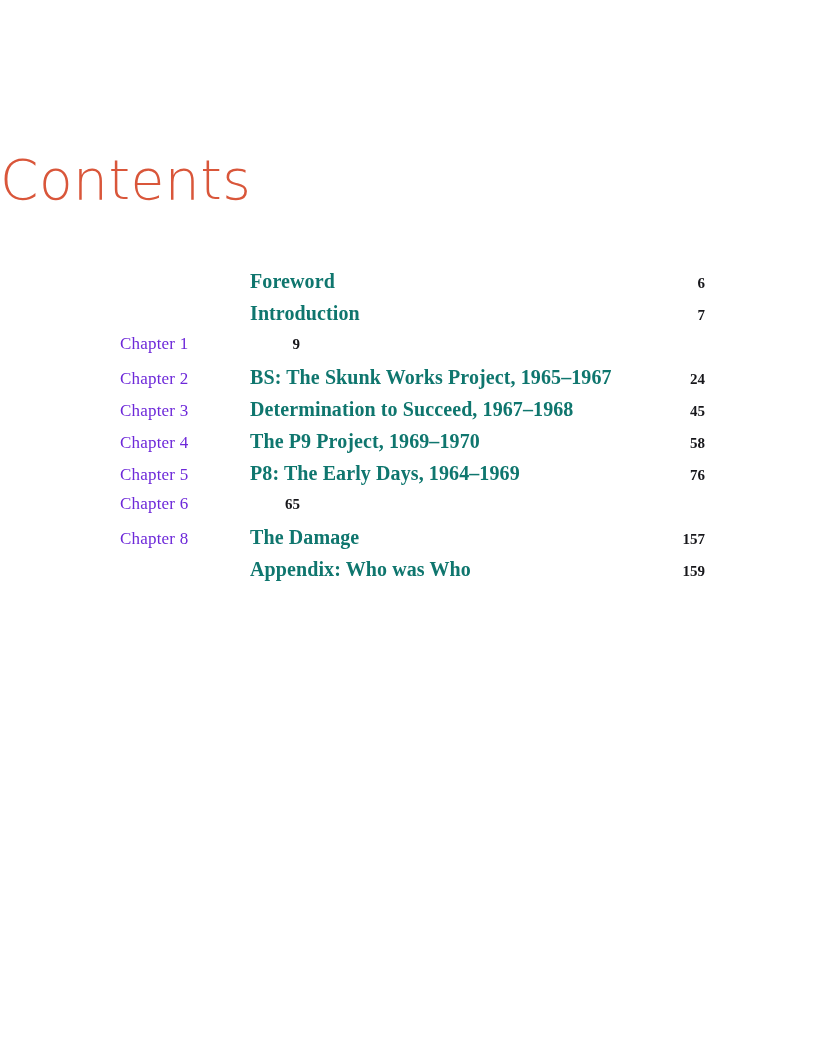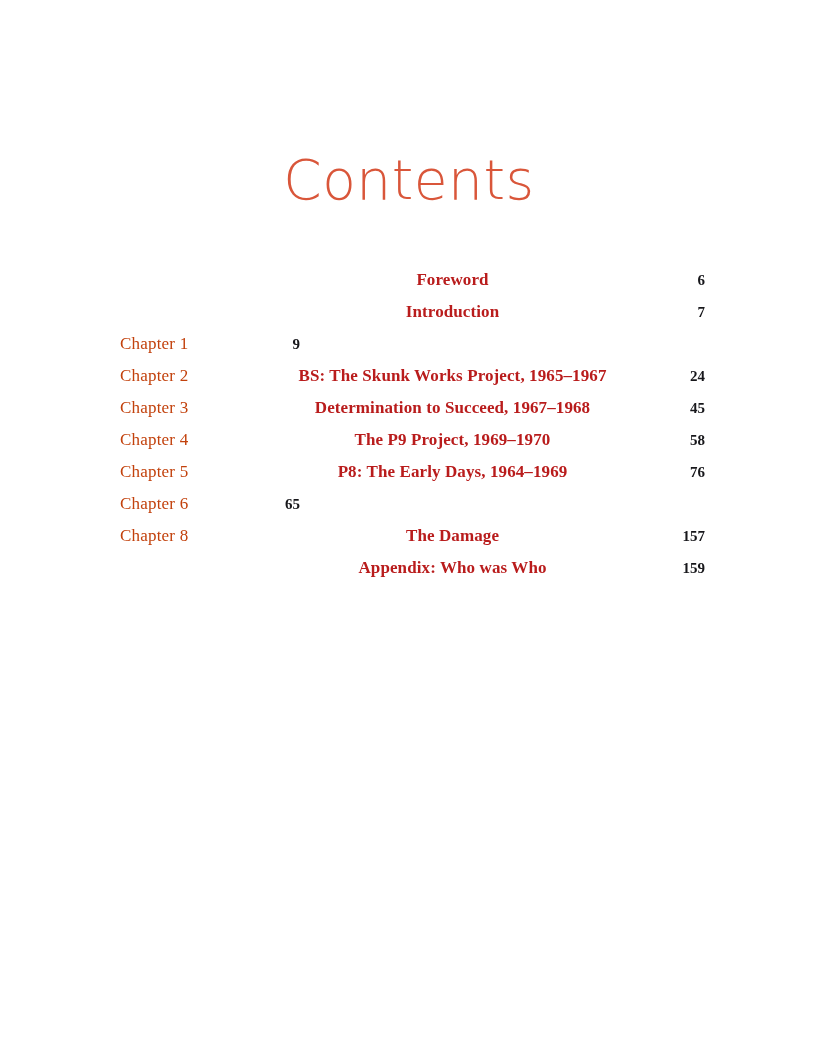--- a/index.html
+++ b/index.html
@@ -18,21 +18,21 @@
     position: relative;
     width: 818px;
     height: 1064px;
     background: #ffffff;
   }
   .page-title {
     position: absolute;
     top: 148px;
     left: 0;
     width: 818px;
-    text-align: center;
+    text-align: left;
     font-family: "DejaVu Sans", sans-serif;
     font-weight: 300;
     font-size: 55px;
     letter-spacing: 0.5px;
     color: #d9563a;
   }
   .toc {
     position: absolute;
     top: 270px;
     left: 120px;
@@ -42,31 +42,30 @@
     display: flex;
     align-items: baseline;
     height: 32px;
   }
   .toc-chapter {
     width: 130px;
     flex: 0 0 130px;
     font-family: "Liberation Serif", serif;
     font-size: 17px;
     font-weight: 400;
-    color: #c2410c;
+    color: #6d28d9;
     letter-spacing: 0.2px;
   }
   .toc-label {
     flex: 1 1 auto;
     font-family: "Liberation Serif", serif;
-    font-size: 17px;
+    font-size: 20px;
     font-weight: bold;
-    color: #b91c1c;
+    color: #0f766e;
     letter-spacing: 0.1px;
-    text-align: center;
   }
   .toc-page {
     flex: 0 0 50px;
     text-align: right;
     font-family: "Liberation Serif", serif;
     font-size: 15px;
     font-weight: bold;
     color: #17171b;
   }
 </style>

